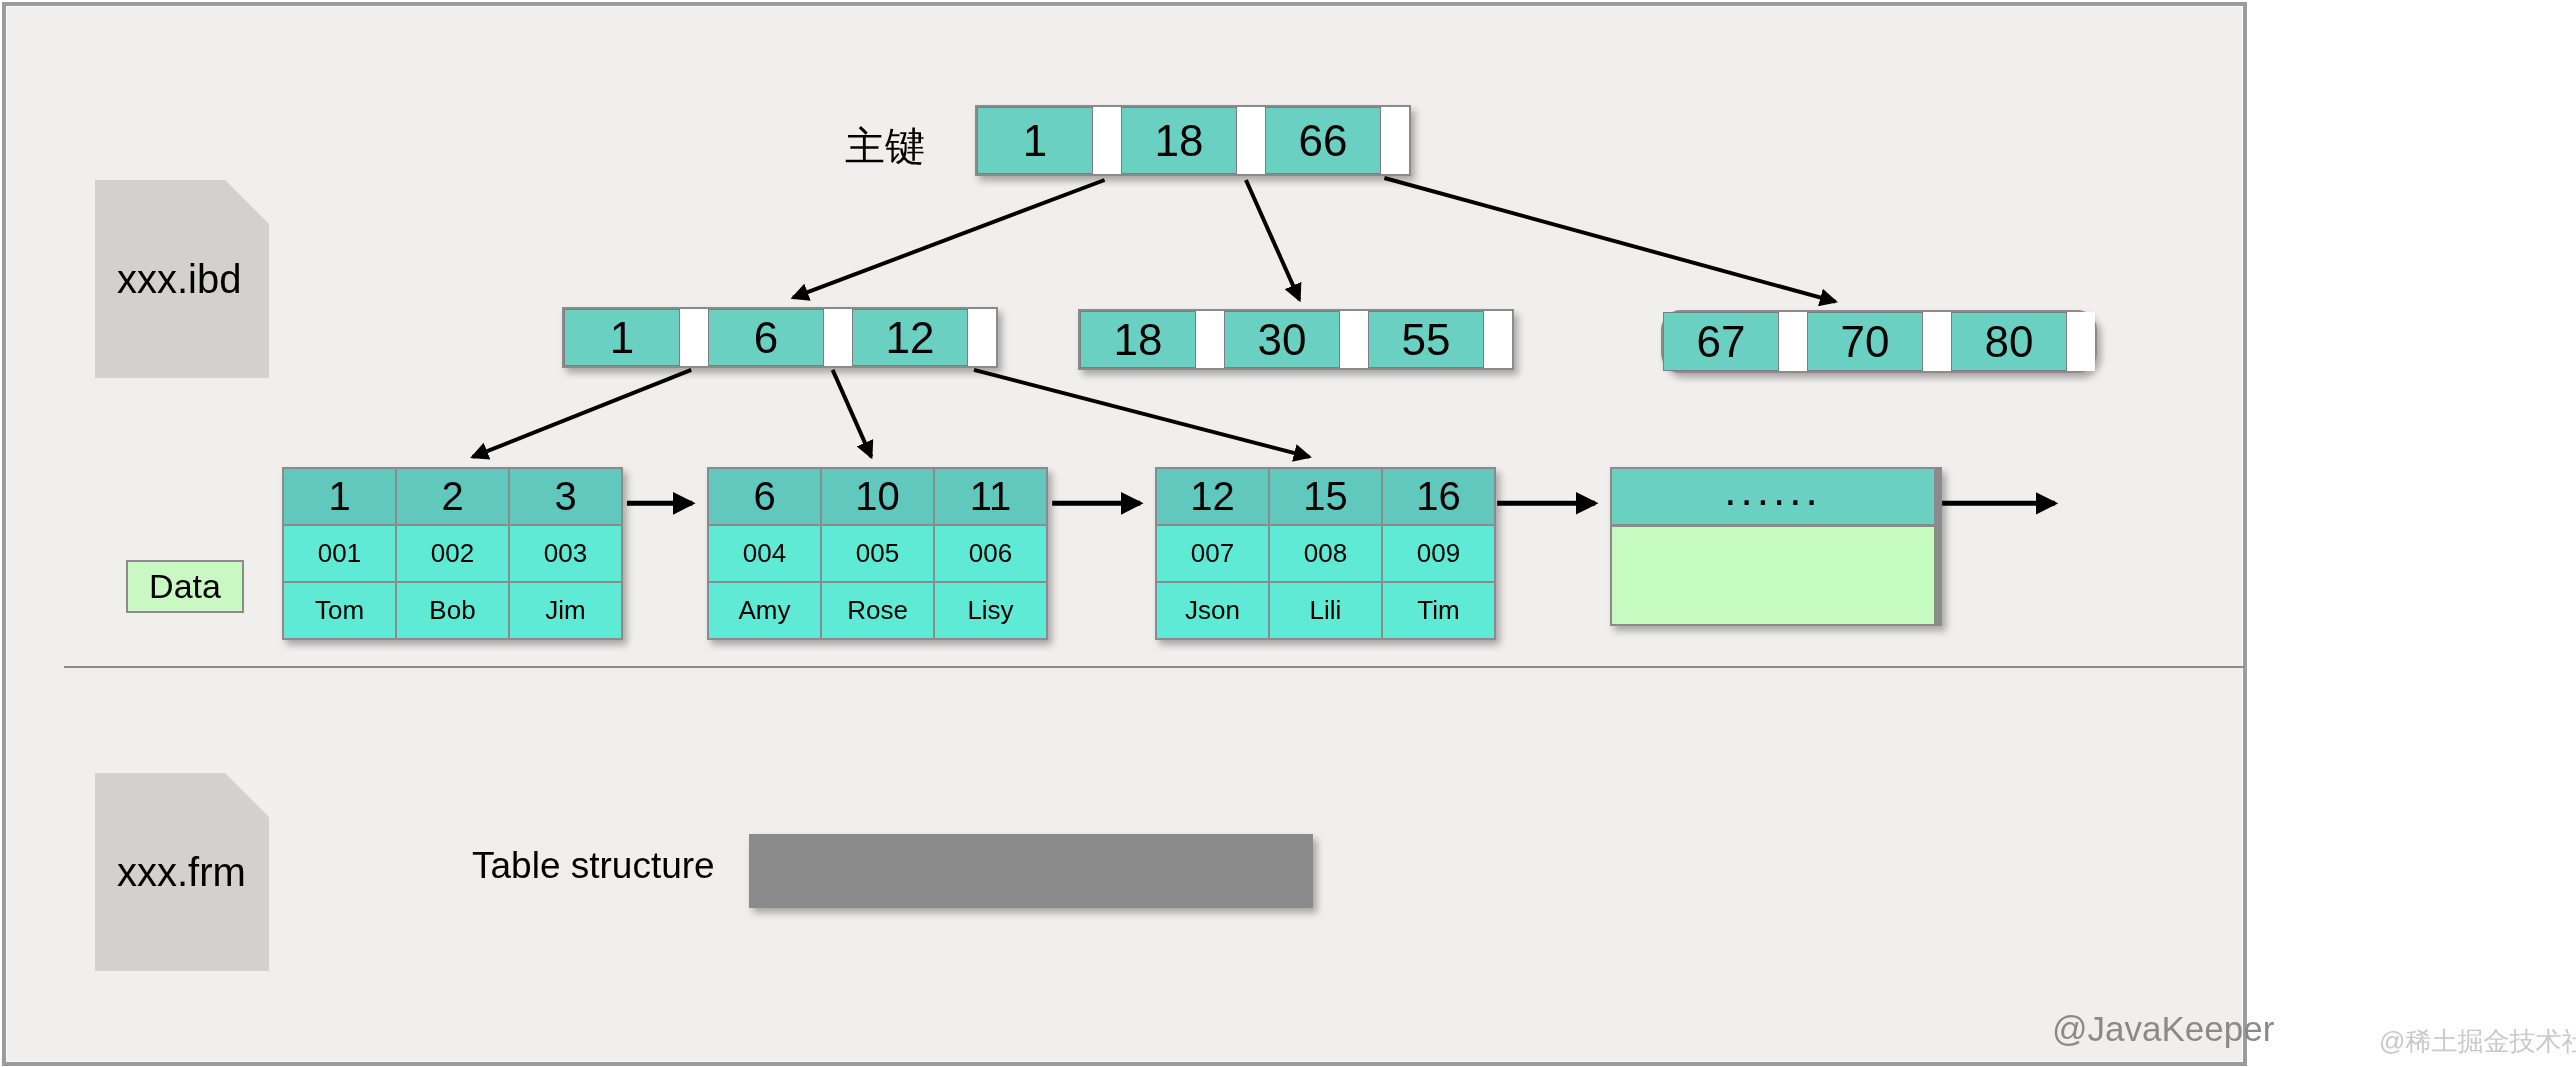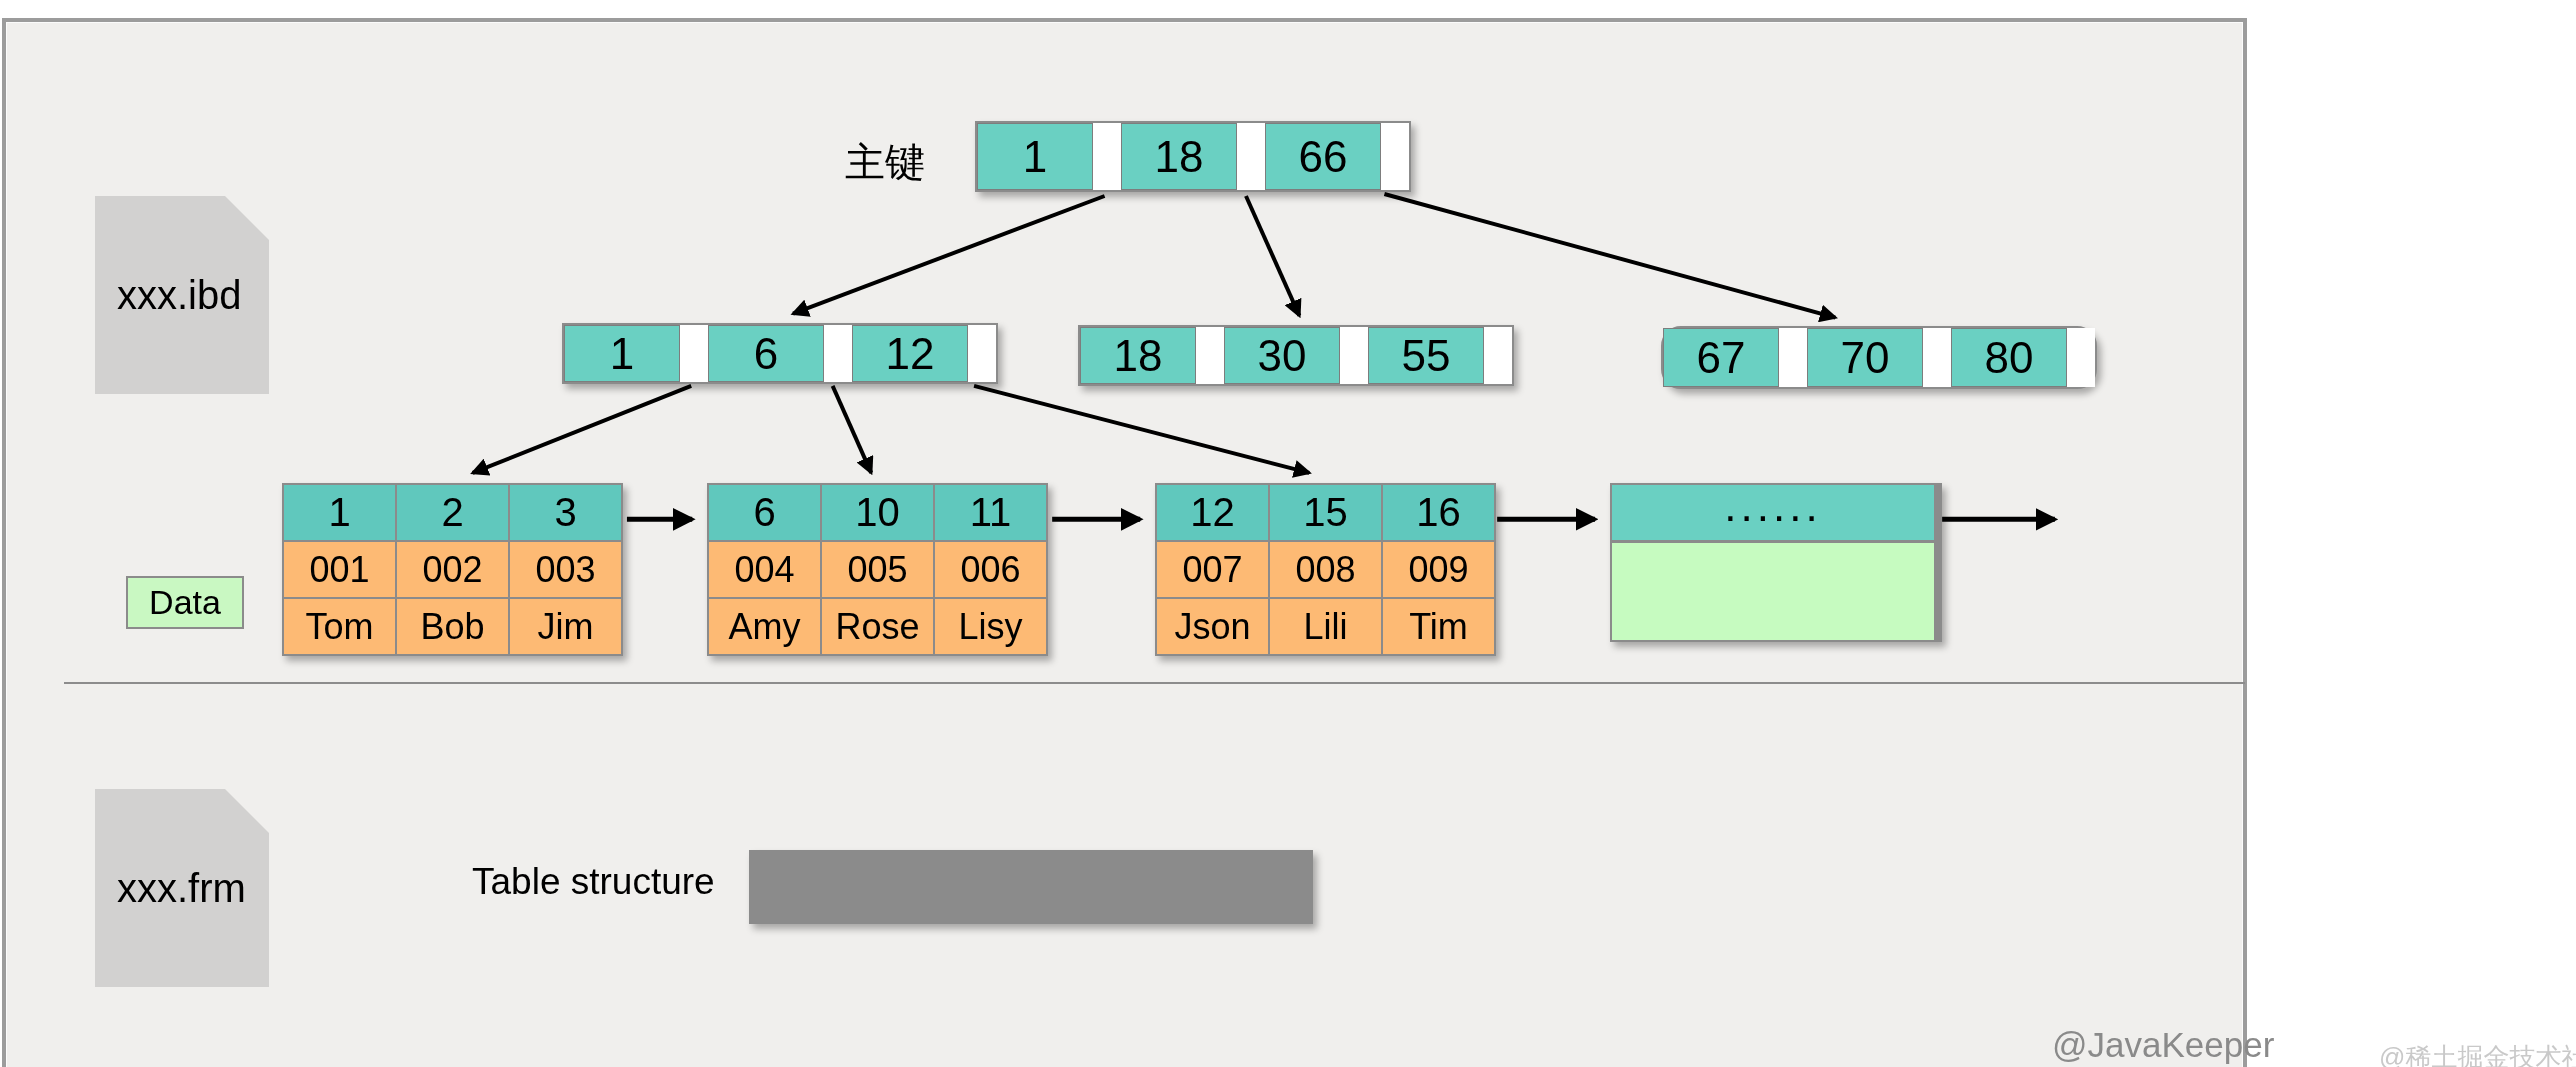--- a/index.html
+++ b/index.html
@@ -1,21 +1,21 @@
 <!DOCTYPE html>
 <html><head>
 <meta charset="utf-8">
 <style>
   html,body{margin:0;padding:0;}
   body{
     width:2576px;height:1068px;position:relative;background:#ffffff;
     font-family:"Liberation Sans","DejaVu Sans",sans-serif;color:#000;
     overflow:hidden;
   }
-  #canvas{position:absolute;left:0;top:16px;width:2576px;height:944px;}
+  #canvas{position:absolute;left:0;top:0;width:2576px;height:944px;}
 
   .panel{
     position:absolute;left:2px;top:2px;width:2237px;height:1056px;
     background:#f0efed;border:4px solid #9c9c9c;
     box-shadow:inset 0 0 0 1px #fbfbfb;
   }
 
   .arrows{position:absolute;left:0;top:0;width:2576px;height:1068px;pointer-events:none;}
 
   
@@ -32,21 +32,21 @@
   .node .ptr{flex:0 0 28px;background:#ffffff;}
 
   
   .leaf{
     position:absolute;display:grid;grid-template-columns:repeat(3,111px);
     grid-auto-rows:55px;gap:2px;background:#8b8b8b;border:2px solid #8b8b8b;
     box-shadow:4px 5px 7px rgba(0,0,0,0.30);
   }
   .leaf .cell{display:flex;align-items:center;justify-content:center;}
   .leaf .hkey{background:#60c8bd;font-size:40px;}
-  .leaf .dval{background:#fdba74;font-size:36px;}
+  .leaf .dval{background:#5eead4;font-size:26px;}
 
   .more{
     position:absolute;width:328px;display:grid;grid-template-columns:322px;
     grid-template-rows:55px 97px;gap:3px;background:#8b8b8b;border:2px solid #8b8b8b;
     box-shadow:4px 5px 7px rgba(0,0,0,0.30);
   }
   .more .mhead{background:#6ad0c2;display:flex;align-items:center;justify-content:center;
     font-size:44px;letter-spacing:4px;line-height:0;padding-bottom:14px;}
   .more .mbody{background:#c6fbc0;}
 

